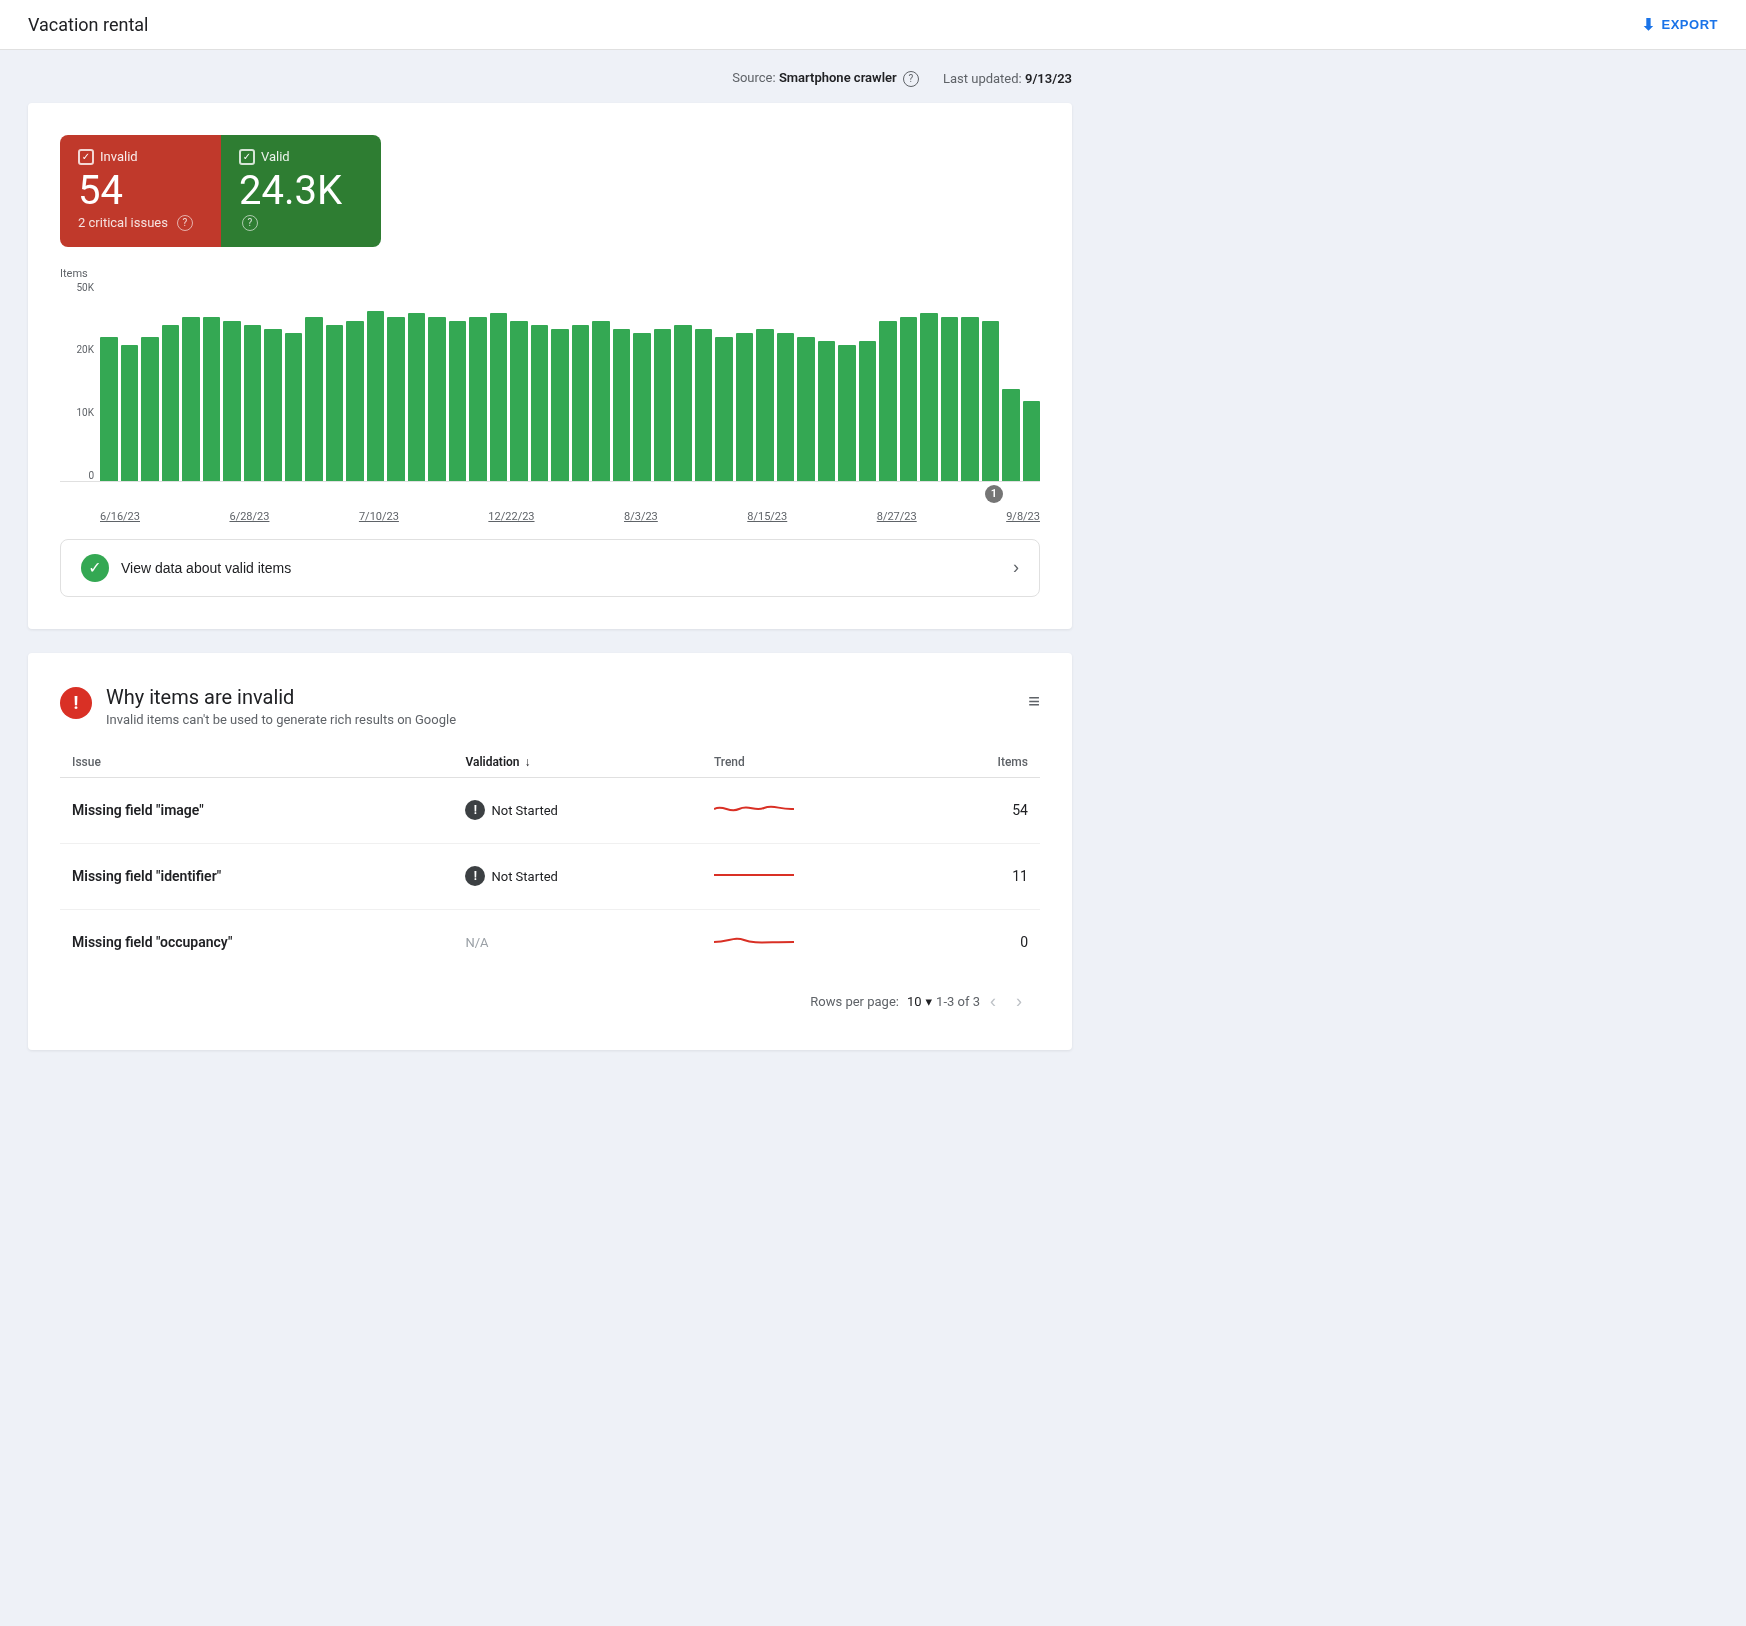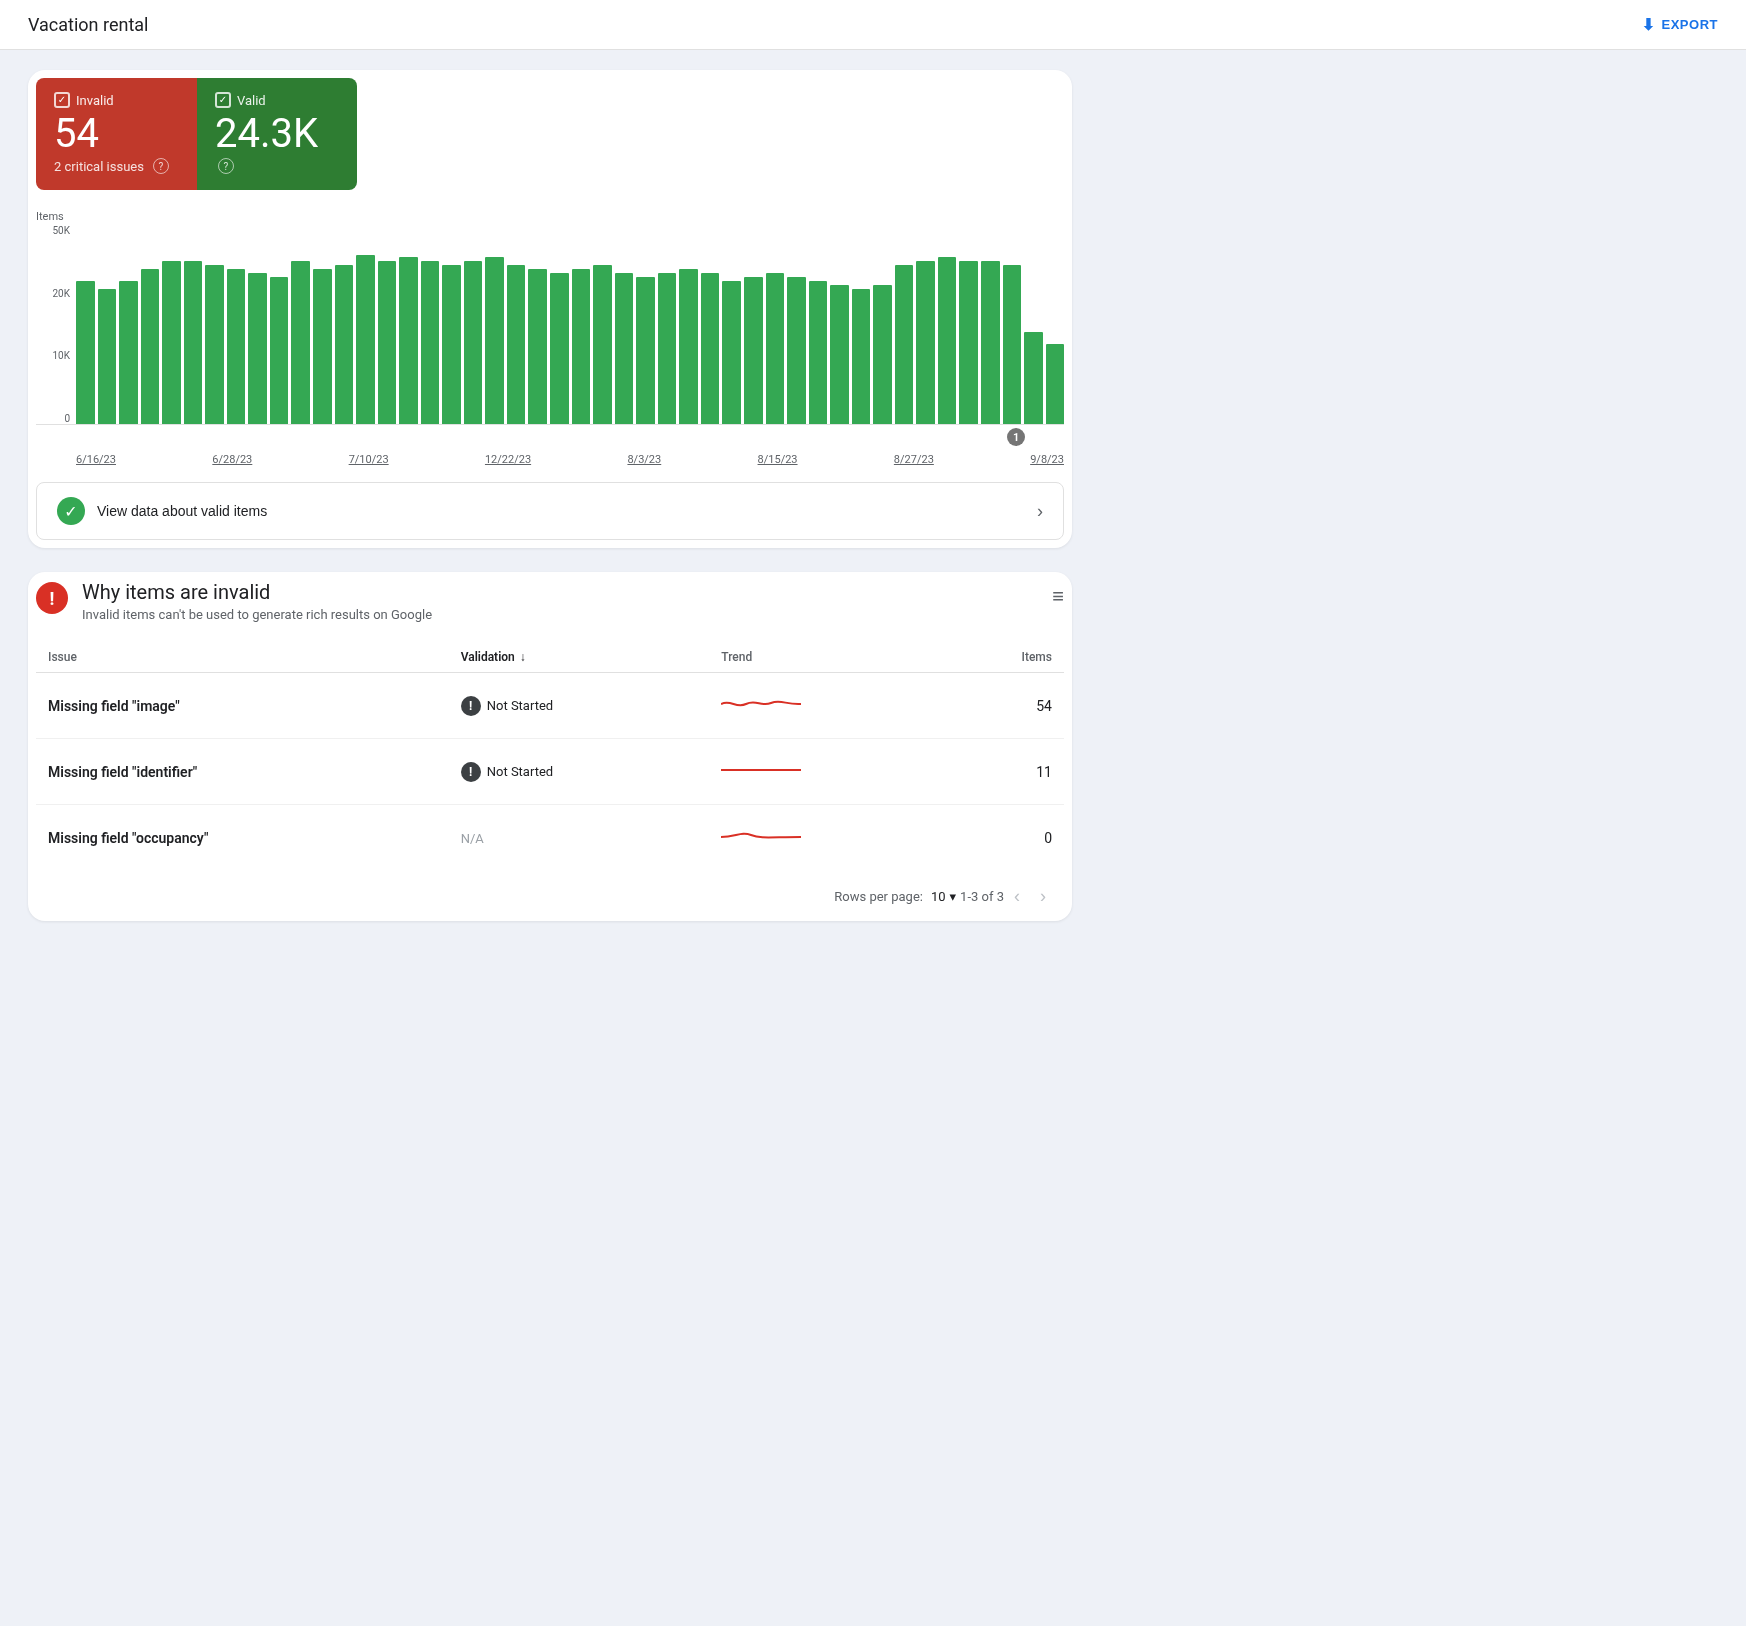--- a/index.html
+++ b/index.html
@@ -65,22 +65,22 @@
       border-radius: 50%;
       border: 1.5px solid #5f6368;
       font-size: 10px;
       color: #5f6368;
       margin-left: 3px;
       cursor: pointer;
       vertical-align: middle;
     }
     .card {
       background: #fff;
-      border-radius: 17px;
-      padding: 8px;
+      border-radius: 4px;
+      padding: 32px;
       margin-bottom: 24px;
       box-shadow: 0 1px 3px rgba(0,0,0,0.08);
     }
     
     .status-boxes {
       display: flex;
       margin-bottom: 20px;
       width: fit-content;
       border-radius: 8px;
       overflow: hidden;
@@ -397,20 +397,31 @@
 <div class="header">
   <span class="header-title">Vacation rental</span>
   <button class="export-btn">
     <span class="export-icon">⬇</span>
     <span>EXPORT</span>
   </button>
 </div>
 
 <div class="main">
 
+  <div class="meta-row">
+    <span>
+      <span>Source:</span>
+      <strong>Smartphone crawler</strong>
+      <span class="info-circle">?</span>
+    </span>
+    <span>
+      <span>Last updated:</span>
+      <strong>9/13/23</strong>
+    </span>
+  </div>
 
   <div class="card">
 
     <div class="status-boxes">
       <div class="status-box invalid">
         <div class="status-box-header">
           <span class="check-box-icon"></span>
           <span>Invalid</span>
         </div>
         <div class="status-count">54</div>

